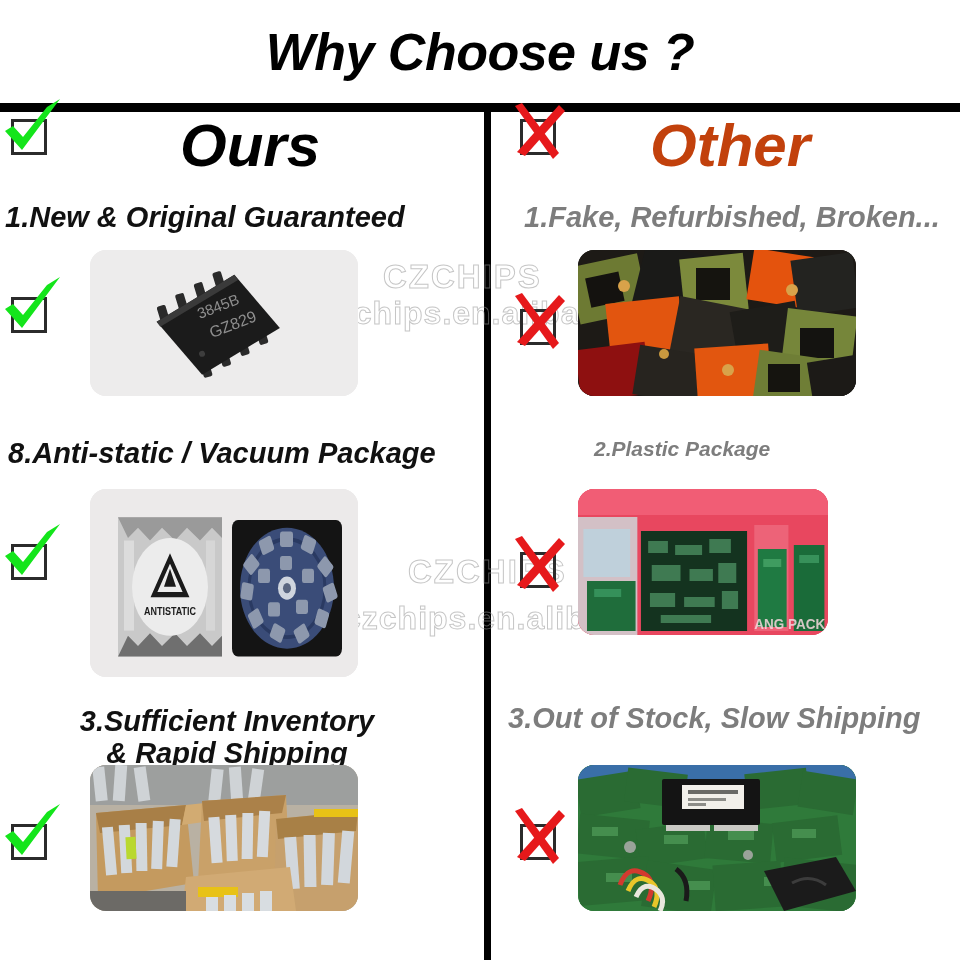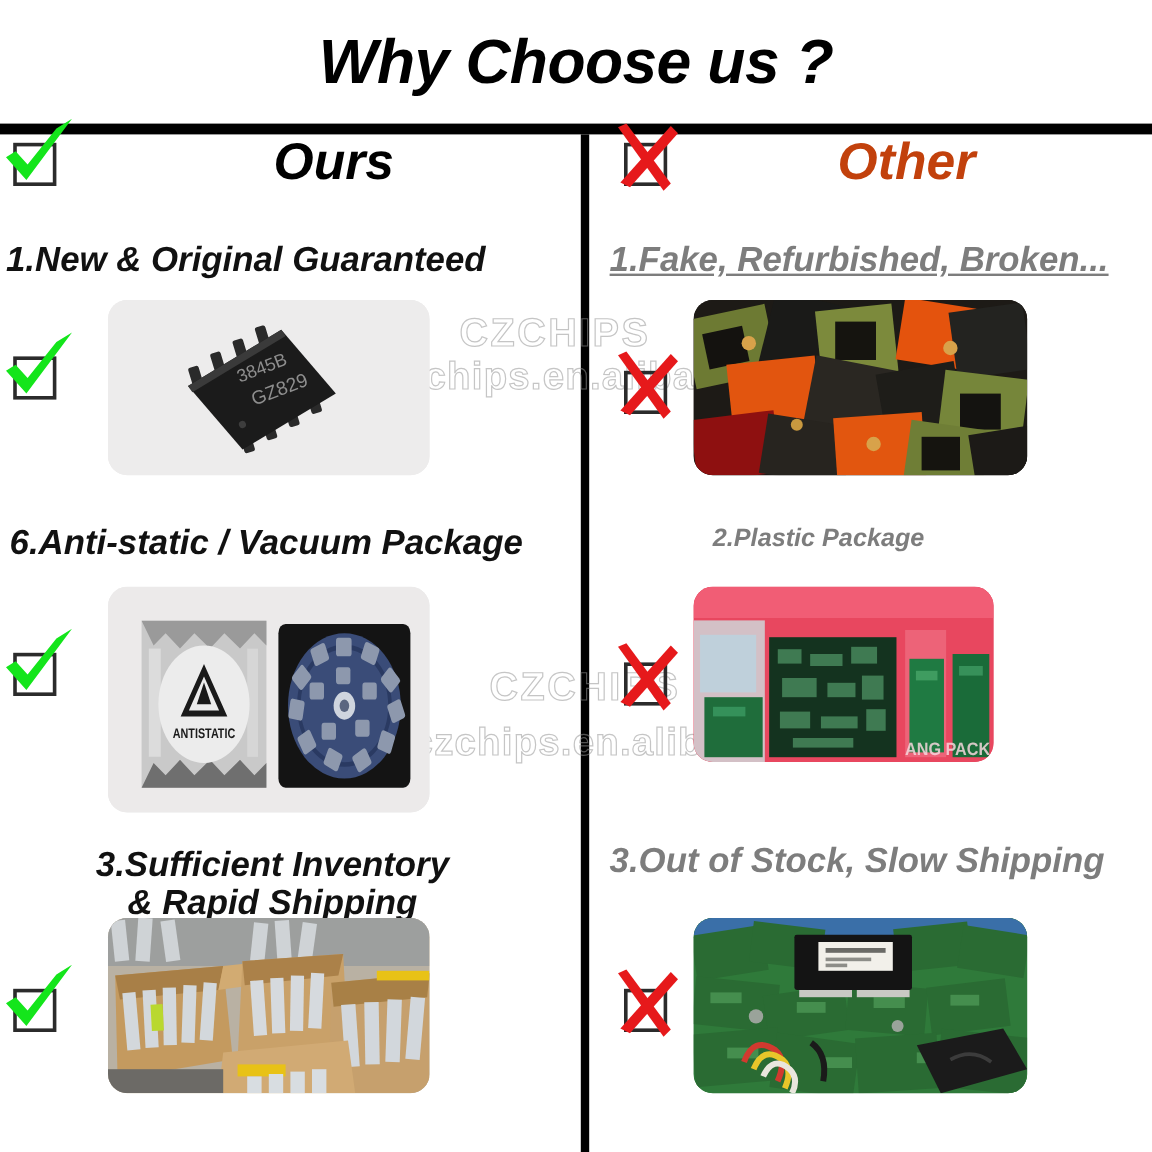--- a/index.html
+++ b/index.html
@@ -41,38 +41,38 @@
   
   .markbox{position:absolute;width:46px;height:46px;}
   .markbox .sq{
     position:absolute;left:7px;top:9px;width:36px;height:36px;
     border:3px solid #2b2b2b;background:transparent;box-sizing:border-box;
   }
   .markbox svg{position:absolute;left:-4px;top:-9px;width:62px;height:62px;overflow:visible;}
 
   
   .col-head{
-    position:absolute;font-size:43px;font-weight:bold;font-style:italic;
-    font-family:"Liberation Sans","DejaVu Sans",sans-serif;white-space:nowrap;margin-left:48px;
+    position:absolute;font-size:60px;font-weight:bold;font-style:italic;
+    font-family:"Liberation Sans","DejaVu Sans",sans-serif;white-space:nowrap;
   }
   .col-head.ours{left:180px;top:111px;color:#000;}
   .col-head.other{left:650px;top:111px;color:#c2410c;}
 
   
   .caption{
     position:absolute;white-space:nowrap;
     font-weight:bold;font-style:italic;
     font-family:"Liberation Sans","DejaVu Sans",sans-serif;
     line-height:1.12;
   }
   .caption.left{color:#111;}
   .caption.right{color:#7d7d7d;}
 
   .cap-l1{left:5px;top:201px;font-size:29px;}
-  .cap-r1{left:508px;top:201px;font-size:29px;text-decoration:underline;}
+  .cap-r1{left:524px;top:201px;font-size:29px;}
   .cap-l2{left:8px;top:437px;font-size:29px;}
   .cap-r2{left:594px;top:437px;font-size:21px;}
   .cap-l3{left:62px;top:689px;font-size:29px;text-align:center;white-space:normal;width:330px;margin-top:16px;}
   .cap-r3{left:508px;top:702px;font-size:29px;}
 
   
   .photo{
     position:absolute;border-radius:16px;overflow:hidden;
   }
   .ph-l1{left:90px;top:250px;width:268px;height:146px;background:#eceaea;}
@@ -179,21 +179,21 @@
         <rect x="190" y="114" width="32" height="28" fill="#15140f"></rect>
         <rect x="232" y="108" width="56" height="46" fill="#1c1a17" transform="rotate(-9 260 130)"></rect>
         <circle cx="46" cy="36" r="6" fill="#d8a24a"></circle>
         <circle cx="214" cy="40" r="6" fill="#d8a24a"></circle>
         <circle cx="150" cy="120" r="6" fill="#d8a24a"></circle>
         <circle cx="86" cy="104" r="5" fill="#c9993f"></circle>
       </g>
     </svg>
   </div>
 
-  <div class="caption left cap-l2">6.Anti-static / Vacuum Package</div>
+  <div class="caption left cap-l2">8.Anti-static / Vacuum Package</div>
   <div class="caption right cap-r2">2.Plastic Package</div>
 
   <div class="markbox" style="left:4px;top:535px;">
     <div class="sq"></div>
     <svg viewBox="0 0 62 62" aria-hidden="true">
       <path d="M5 30 L22 49 L60 -2 L47 6 L23 36 L13 25 Z" fill="#14e51b"></path>
     </svg>
   </div>
 
   <div class="markbox" style="left:513px;top:543px;">

